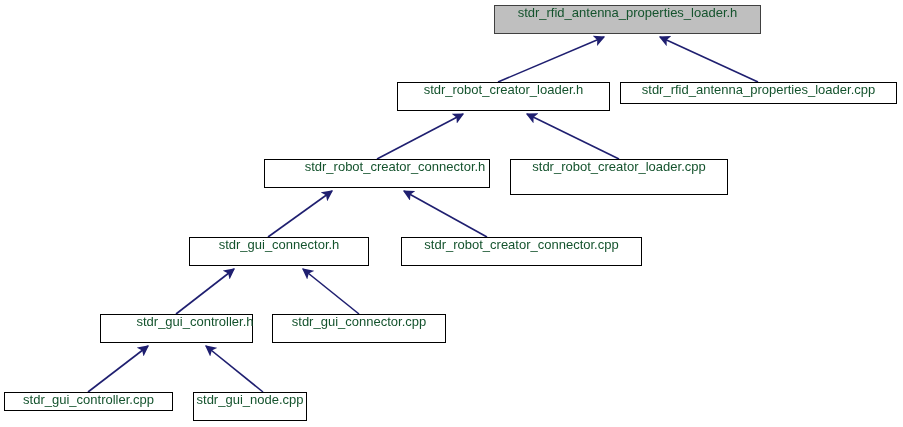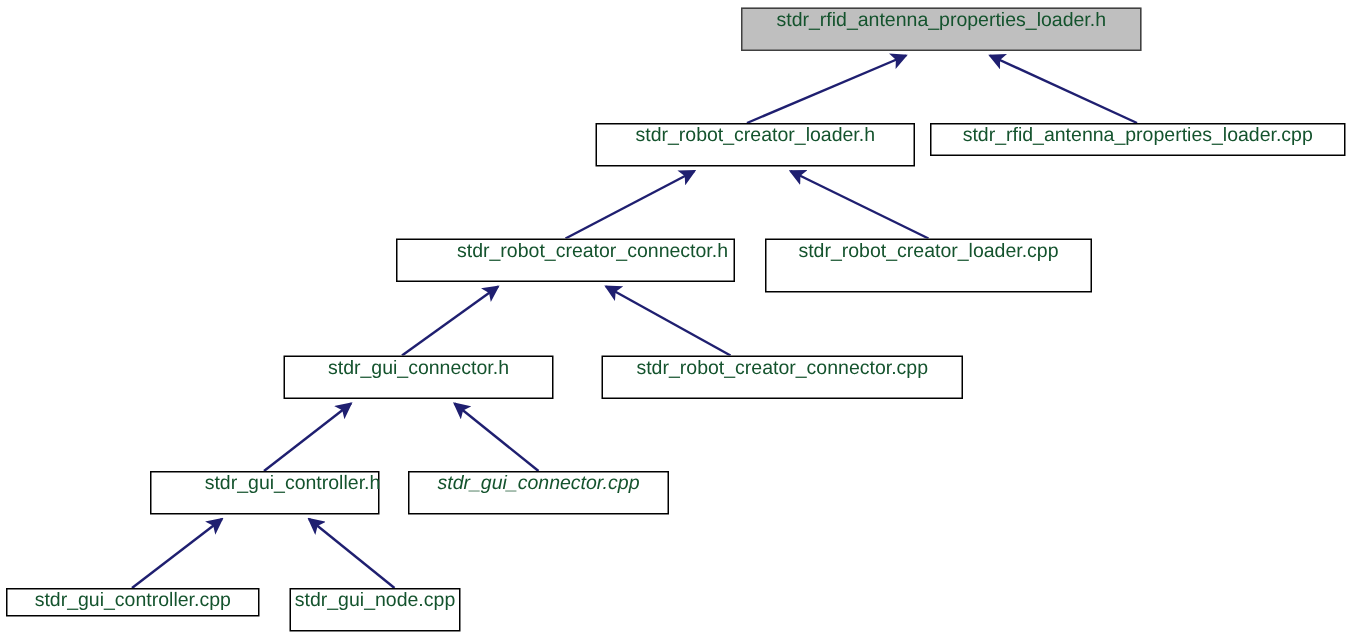--- a/index.html
+++ b/index.html
@@ -90,21 +90,21 @@
       </div>
       <div class="node" style="left: 189px; top: 237px; width: 180px; height: 29px;">
         <span class="node-label">stdr_gui_connector.h</span>
       </div>
       <div class="node" style="left: 367px; top: 237px; width: 241px; height: 29px; margin-left: 34px;">
         <span class="node-label">stdr_robot_creator_connector.cpp</span>
       </div>
       <div class="node" style="left: 100px; top: 314px; width: 153px; height: 29px; padding-left: 37px;">
         <span class="node-label">stdr_gui_controller.h</span>
       </div>
-      <div class="node" style="left: 272px; top: 314px; width: 174px; height: 29px; font-style: italic;">
+      <div class="node" style="left: 272px; top: 314px; width: 174px; height: 29px;">
         <span class="node-label">stdr_gui_connector.cpp</span>
       </div>
       <div class="node" style="left: 4px; top: 392px; width: 169px; height: 19px;">
         <span class="node-label">stdr_gui_controller.cpp</span>
       </div>
       <div class="node" style="left: 193px; top: 392px; width: 114px; height: 29px;">
         <span class="node-label">stdr_gui_node.cpp</span>
       </div>
     </div>
 

